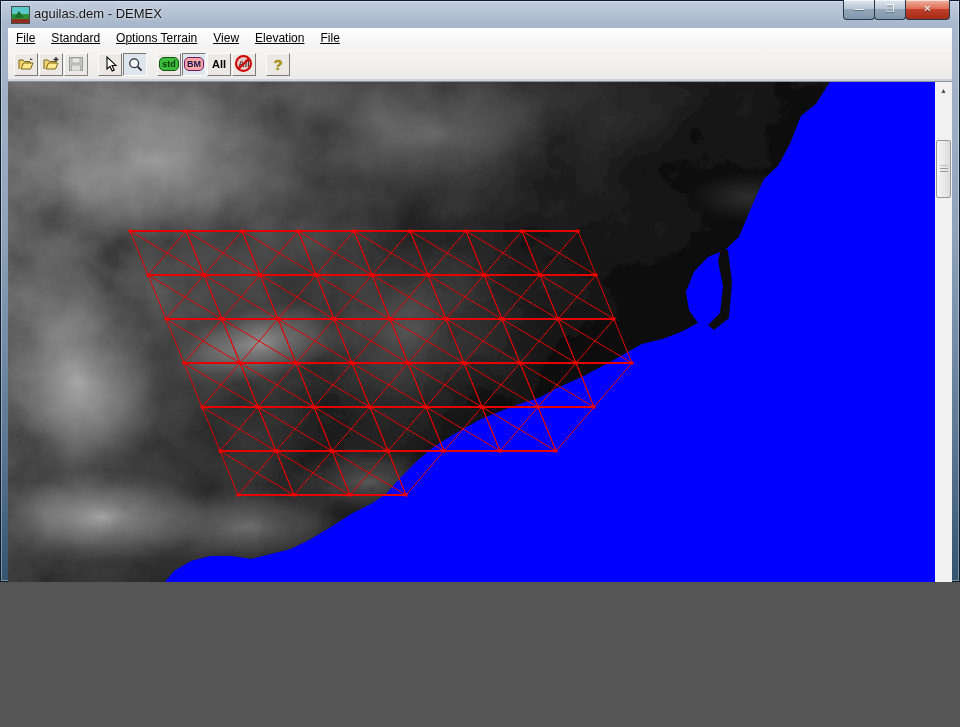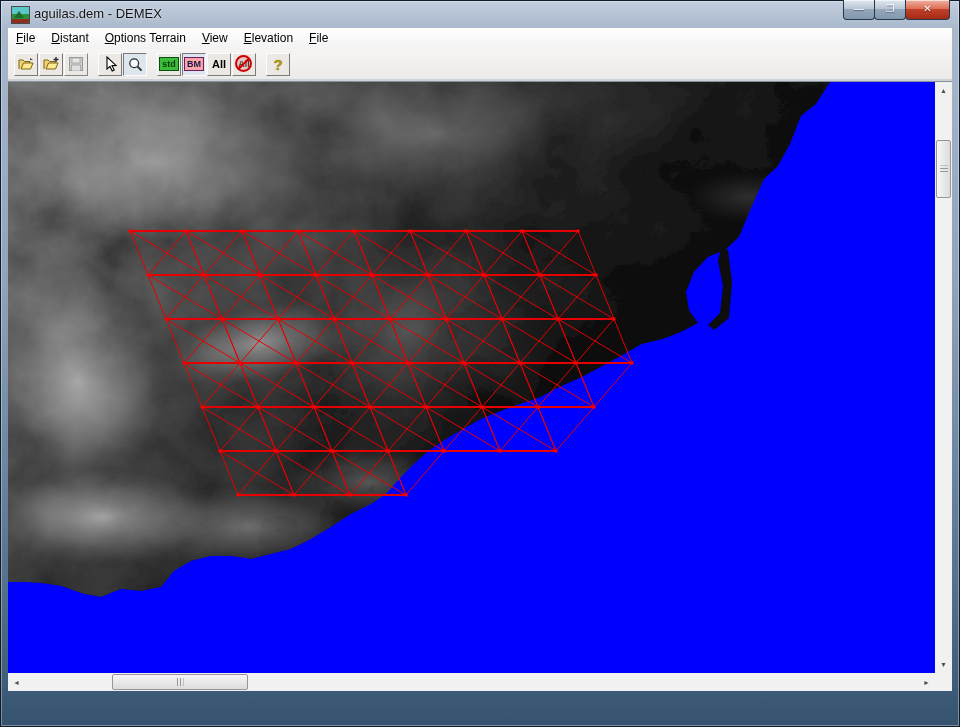--- a/index.html
+++ b/index.html
@@ -1,43 +1,43 @@
 <!DOCTYPE html>
 <html><head>
 <meta charset="utf-8">
 <style>
   html,body{margin:0;padding:0;background:#555;font-family:"Liberation Sans",sans-serif;}
-  .window{position:relative;width:960px;height:727px;overflow:hidden;
+  .window{position:relative;width:960px;height:582px;overflow:hidden;
     background:linear-gradient(180deg,#c3cfdf 0%,#a9b8cc 4%,#8ea2ba 40%,#5d7894 75%,#35536f 100%);
     box-shadow:inset 0 0 0 1px #0d1b2a, inset 0 0 0 2px rgba(255,255,255,.35);}
   
   .titlebar{position:absolute;left:0;top:0;width:960px;height:28px;}
   .app-icon{position:absolute;left:11px;top:6px;width:17px;height:16px;border:1px solid #4a4a4a;
     background:linear-gradient(180deg,#58c8c8 0%,#58c8c8 45%,#2e8f3a 46%,#2e8f3a 75%,#8c2f1f 76%,#8c2f1f 100%);}
   .app-icon i{position:absolute;left:2px;top:4px;width:0;height:0;border-left:5px solid transparent;border-right:5px solid transparent;border-bottom:7px solid #1d6b2a;}
   .title-text{position:absolute;left:34px;top:6px;font-size:13px;color:#141414;text-shadow:0 0 3px rgba(255,255,255,.8);white-space:nowrap;}
   .win-controls{position:absolute;right:10px;top:0;height:20px;display:flex;}
   .wc{width:30px;height:19px;border:1px solid #27374a;border-top:none;border-radius:0 0 4px 4px;
     color:#fff;font-size:10px;line-height:17px;text-align:center;margin-left:-1px;
     background:linear-gradient(180deg,#dfe7f0 0%,#b9c6d5 45%,#94a7bb 50%,#8298ae 100%);
     text-shadow:0 1px 1px rgba(0,0,0,.5);box-shadow:inset 0 1px 0 rgba(255,255,255,.6);}
   .wc.close{width:43px;background:linear-gradient(180deg,#efb3a2 0%,#dd6f56 45%,#c2402a 50%,#a32a15 100%);}
   
   .menubar{position:absolute;left:8px;top:28px;width:944px;height:21px;background:linear-gradient(180deg,#ffffff,#f2f2f2);display:flex;align-items:center;border-bottom:1px solid #e2e2e2;}
-  .menu-item{padding:0 8px;font-size:12px;height:19px;line-height:19px;color:#000;}
+  .menu-item{padding:0 8px;font-size:12px;height:19px;line-height:19px;color:#000;text-decoration:underline;}
   .menu-item::first-letter{text-decoration:underline;}
   
   .toolbar{position:absolute;left:8px;top:49px;width:944px;height:30px;background:linear-gradient(180deg,#f6f5f4,#ebeae8);display:flex;align-items:center;padding-left:6px;box-sizing:border-box;}
   .tb{width:24px;height:23px;margin-right:1px;display:flex;align-items:center;justify-content:center;position:relative;
     background:#ece9e5;border:1px solid;border-color:#fdfdfd #7a7a7a #7a7a7a #fdfdfd;box-sizing:border-box;}
   .tb.pressed{border-color:#7a7a7a #fdfdfd #fdfdfd #7a7a7a;background:#dde6ee;}
   .tb.disabled{opacity:.9;}
   .tb-gap{width:9px;}
   .tb svg{display:block;}
-  .badge{font-weight:bold;font-size:9px;line-height:12px;padding:0 2px;border-radius:0;}
+  .badge{font-weight:bold;font-size:9px;line-height:12px;padding:0 2px;border-radius:5px;}
   .badge.std{background:#3dbb3d;color:#063f06;border:1px solid #0a520a;}
   .badge.bm{background:#fca5a5;color:#15154e;border:1px solid #6b1a6b;}
   .badge.all{font-size:11px;color:#000;}
   .noall{position:relative;width:20px;height:20px;display:flex;align-items:center;justify-content:center;}
   .noall .txt{font-weight:bold;font-size:9px;color:#444;}
   .noall .ring{position:absolute;left:1px;top:1px;width:17px;height:17px;border:2px solid #cf0000;border-radius:50%;box-sizing:border-box;background:rgba(200,0,0,.15);}
   .noall .ring::after{content:"";position:absolute;left:-1px;top:5.5px;width:15px;height:2px;background:#cf0000;transform:rotate(-45deg);}
   .qmark{font-weight:bold;font-size:15px;color:#b49a10;text-shadow:0 0 1px #5a4a00;}
   .client-edge{position:absolute;left:8px;top:79px;width:944px;height:3px;background:#ccd2d9;border-bottom:1px solid #8a9098;box-sizing:border-box;}
   
@@ -72,21 +72,21 @@
     <div class="title-text">aguilas.dem - DEMEX</div>
     <div class="win-controls">
       <div class="wc">—</div>
       <div class="wc">❐</div>
       <div class="wc close">✕</div>
     </div>
   </div>
 
   <div class="menubar">
     <div class="menu-item">File</div>
-    <div class="menu-item">Distant</div>
+    <div class="menu-item">Standard</div>
     <div class="menu-item">Options Terrain</div>
     <div class="menu-item">View</div>
     <div class="menu-item">Elevation</div>
     <div class="menu-item">File</div>
   </div>
 
   <div class="toolbar">
     <div class="tb">
       <span>
         <svg width="17" height="14">

